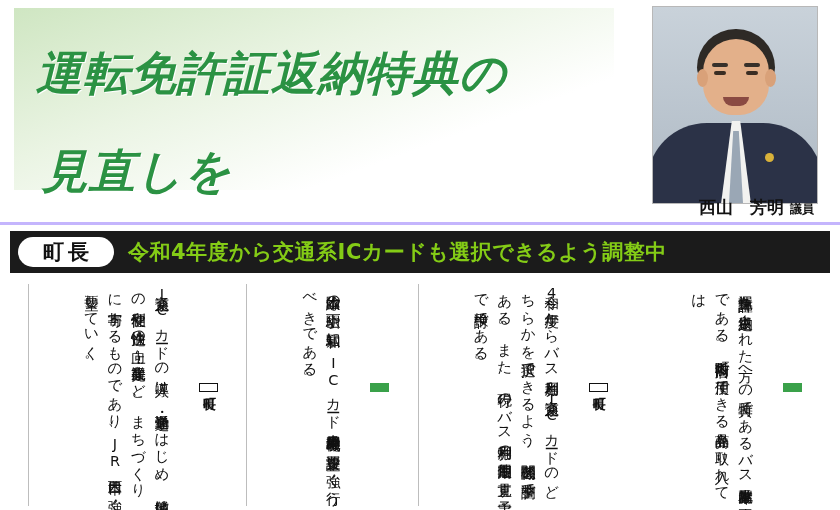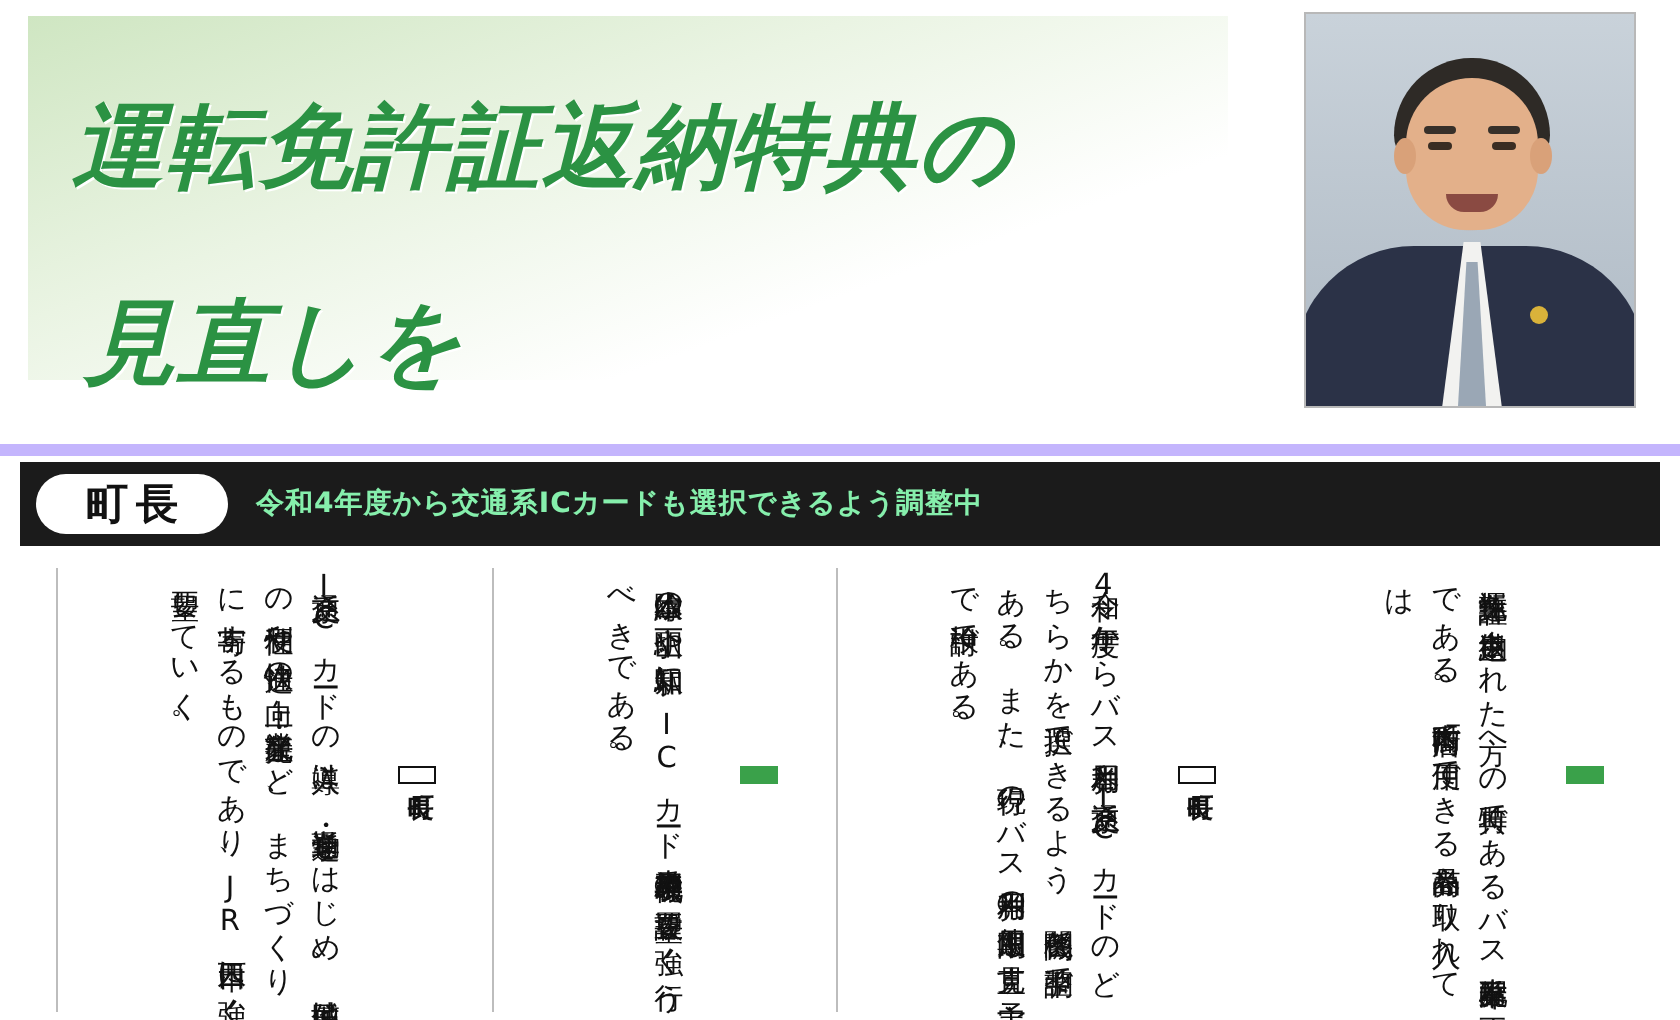--- a/index.html
+++ b/index.html
@@ -19,21 +19,21 @@
     width: 840px;
     height: 510px;
     box-sizing: border-box;
     padding: 0;
   }
 
   
   .header {
     position: relative;
     height: 222px;
-    border-bottom: 6px solid #c4b5fd;
+    border-bottom: 3px solid #c4b5fd;
   }
   .headline-band {
     position: absolute;
     left: 14px;
     top: 8px;
     width: 600px;
     height: 182px;
     background: linear-gradient(160deg, #cfe6c2 0%, #eaf4e3 38%, #ffffff 72%);
   }
   .headline {
@@ -193,24 +193,24 @@
     font-weight: bold;
     font-size: 21px;
     width: 96px;
     height: 30px;
     border-radius: 15px;
     letter-spacing: 4px;
     padding-left: 4px;
     box-sizing: border-box;
   }
   .summary-text {
-    color: #86efac;
-    font-family: "DejaVu Sans", sans-serif;
-    font-weight: bold;
-    font-size: 14px;
+    color: #84cc16;
+    font-family: "DejaVu Sans", sans-serif;
+    font-weight: bold;
+    font-size: 21px;
     margin-left: 14px;
     letter-spacing: 0.5px;
     white-space: nowrap;
   }
 
   
   .body-area {
     position: absolute;
     left: 10px;
     top: 284px;
@@ -285,20 +285,23 @@
         <div class="p-ear-l"></div>
         <div class="p-ear-r"></div>
         <div class="p-brow-l"></div>
         <div class="p-brow-r"></div>
         <div class="p-eye-l"></div>
         <div class="p-eye-r"></div>
         <div class="p-mouth"></div>
       </div>
     </div>
 
+    <div class="byline">
+      <span>西山　芳明</span><span class="role">議員</span>
+    </div>
   </div>
 
   <div class="summary-bar">
     <span class="chip">町長</span>
     <span class="summary-text">令和4年度から交通系ICカードも選択できるよう調整中</span>
   </div>
 
   <div class="body-area">
 
     <div class="col no-rule">

